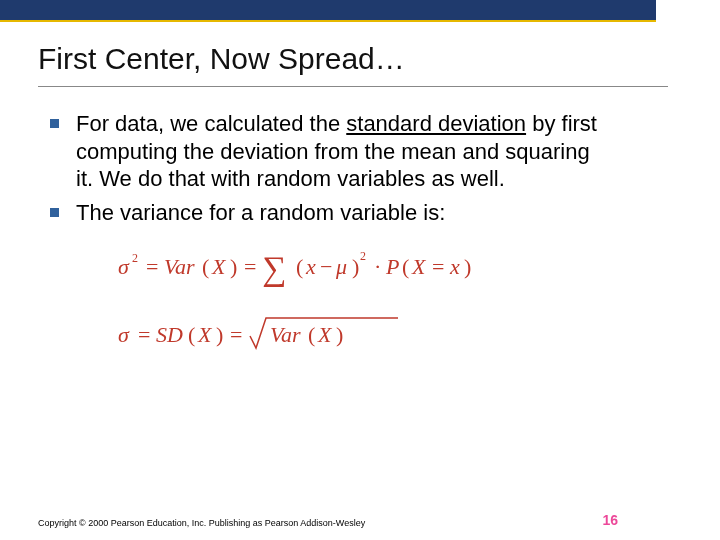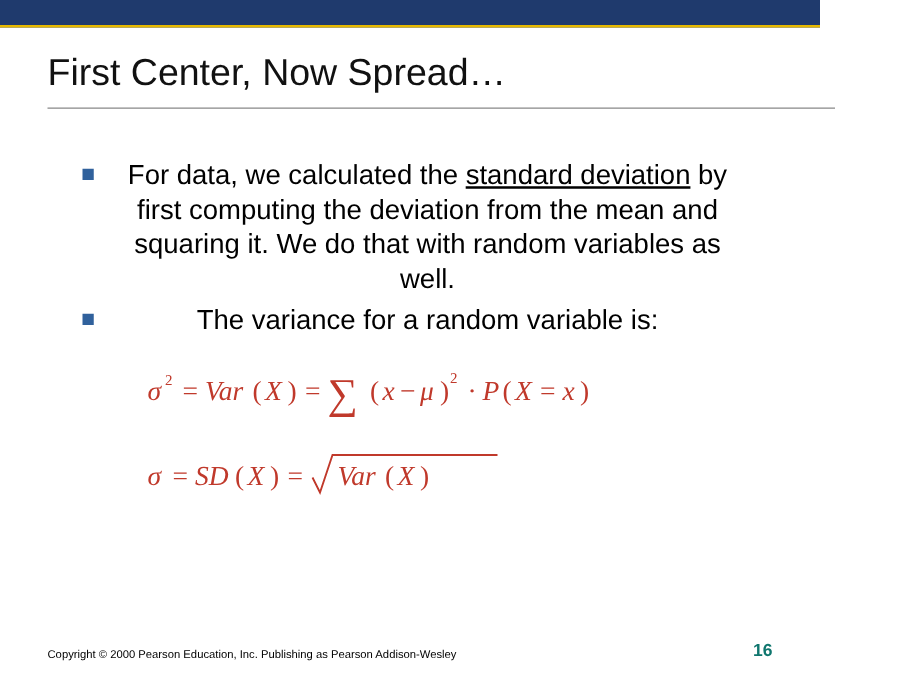--- a/index.html
+++ b/index.html
@@ -47,22 +47,21 @@
   }
   .body {
     position: absolute;
     top: 110px;
     left: 38px;
     right: 48px;
   }
   .bullets {
     list-style: none;
     padding: 0;
-    margin: 16px;
-    text-align: center;
+    margin: 0;
   }
   .bullets > li {
     position: relative;
     padding-left: 38px;
     font-size: 22px;
     line-height: 1.25;
     margin-bottom: 6px;
   }
   .bullets > li::before {
     content: "";
@@ -86,21 +85,21 @@
     right: 38px;
     display: flex;
     justify-content: space-between;
     align-items: flex-end;
     font-size: 9px;
     color: #000;
   }
   .footer .page {
     font-size: 14px;
     font-weight: bold;
-    color: #0f766e;
+    color: #ec4899;
   }
 </style>
 </head>
 <body>
 
 <div class="slide">
   <div class="top-band"></div>
 
   <div class="title">First Center, Now Spread…</div>
   <div class="title-rule"></div>

